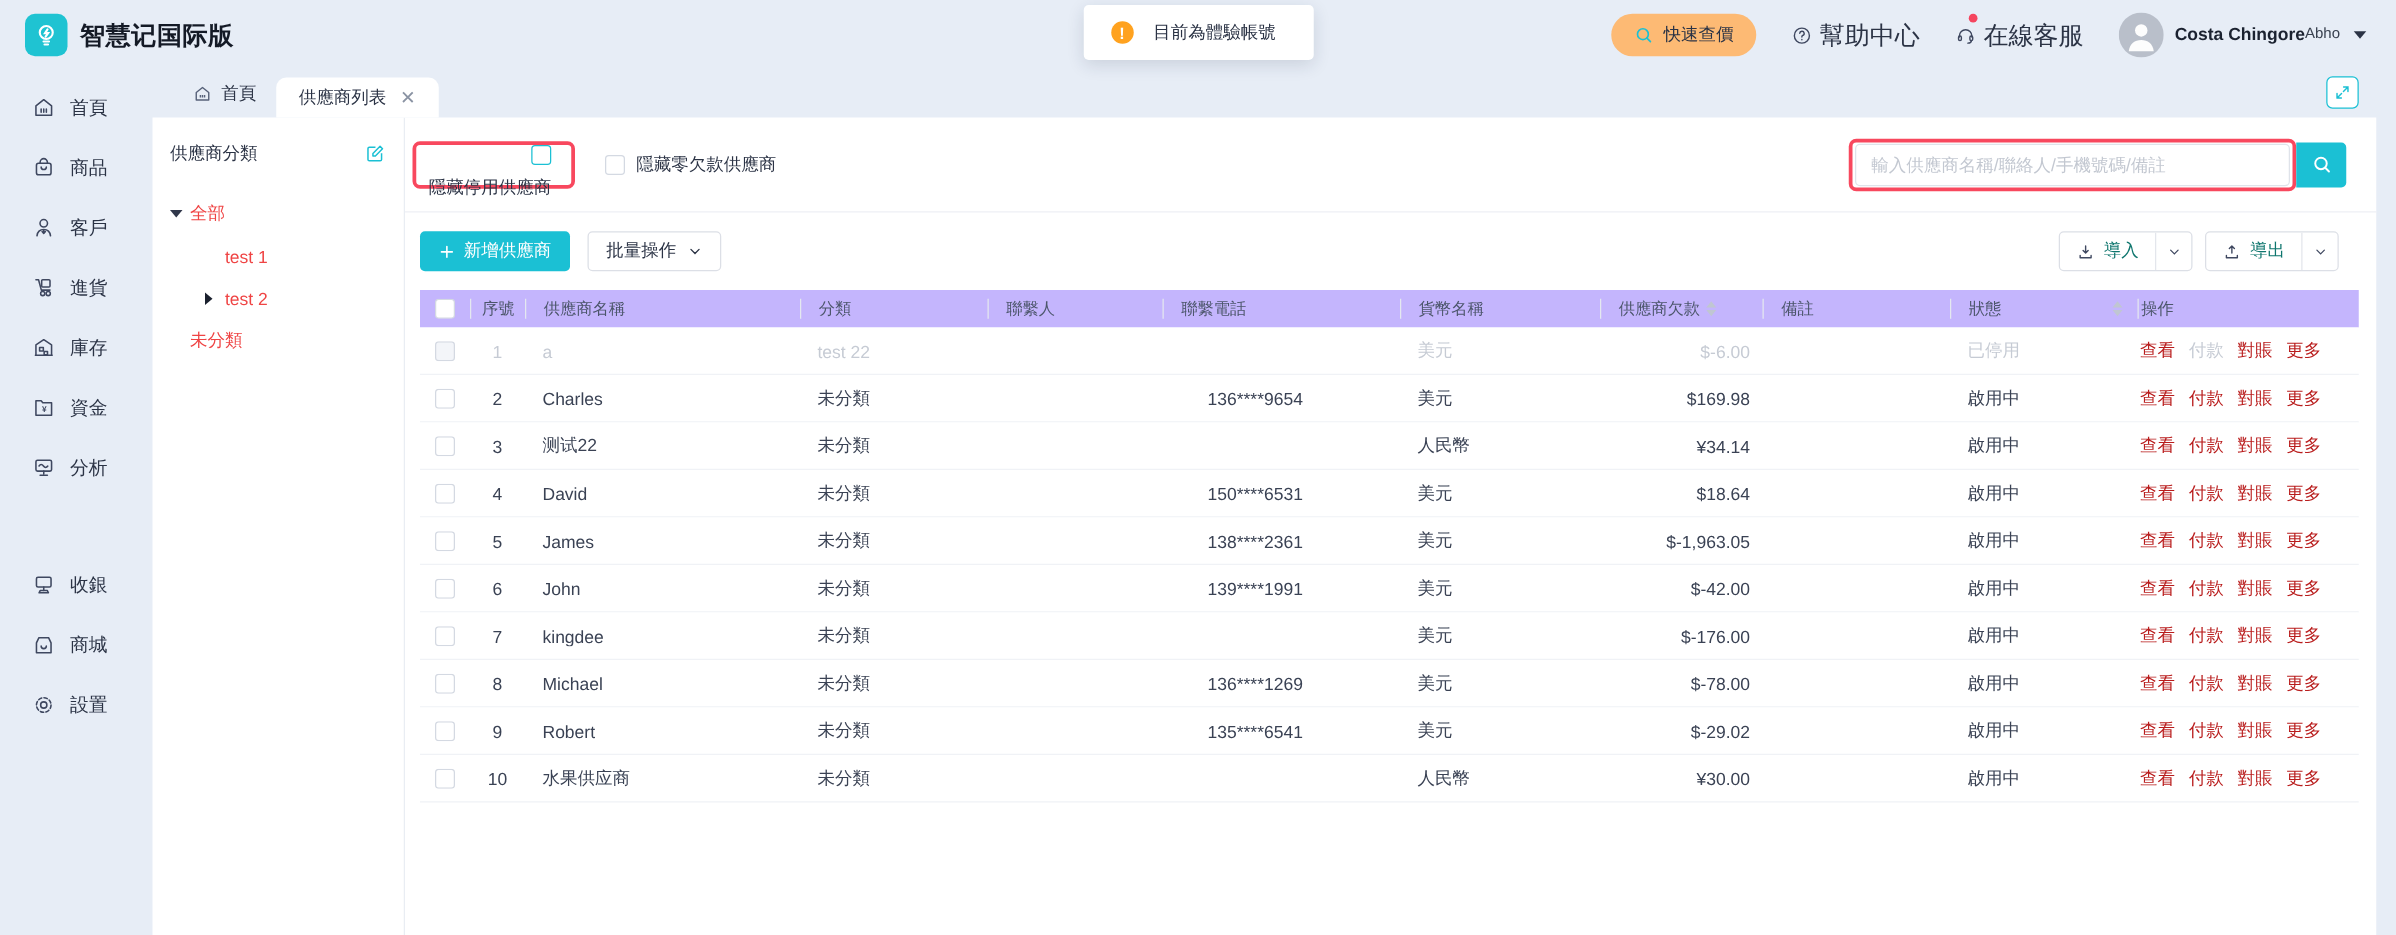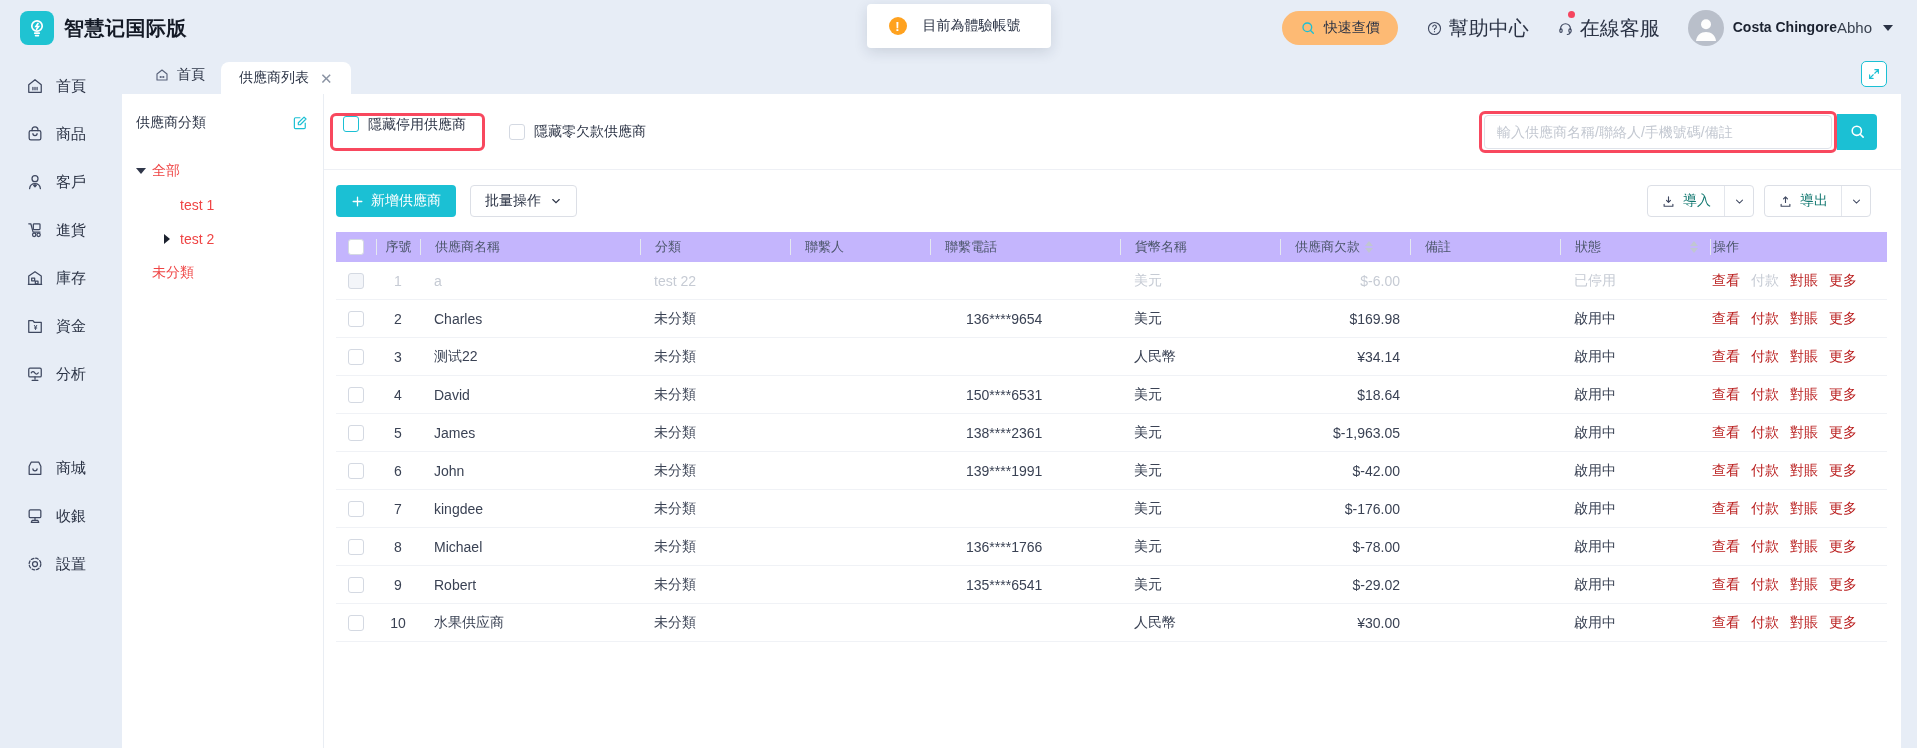--- a/index.html
+++ b/index.html
@@ -16,21 +16,21 @@
   .toast-icon { width:18px; height:18px; border-radius:50%; background:#ffa21f; color:#fff; font-size:13px; font-weight:bold;
                 display:flex; align-items:center; justify-content:center; line-height:1; }
   .toast-text { font-size:14px; color:#2b3345; }
   .topbar-right { margin-left:auto; display:flex; align-items:center; gap:28px; }
   .pill { background:#fdba74; border-radius:17px; height:34px; padding:0 18px; display:flex; align-items:center; gap:8px; font-size:14px; cursor:pointer; }
   .top-link { display:flex; align-items:center; gap:6px; font-size:20px; cursor:pointer; position:relative; }
   .red-dot { position:absolute; top:-4px; left:11px; width:7px; height:7px; border-radius:50%; background:#f5455f; }
   .user { display:flex; align-items:center; gap:9px; cursor:pointer; }
   .user-names { display:flex; flex-direction:row; line-height:1.25; }
   .user-name { font-size:14px; font-weight:bold; color:#1b2230; }
-  .user-sub { font-size:15px; color:#39414f; }
+  .user-sub { font-size:12px; color:#39414f; }
   .caret-down { width:0; height:0; border-left:5px solid transparent; border-right:5px solid transparent; border-top:6px solid #2b3345; margin-left:2px; }
 
   
   .layout { display:flex; height:692px; }
   .sidebar { width:122px; padding-top:6px; display:flex; flex-direction:column; flex:none; }
   .side-item { height:48px; display:flex; align-items:center; padding-left:25px; gap:11px; font-size:15px; color:#2b3345; cursor:pointer; }
   .side-gap { height:46px; }
   .workspace { flex:1; display:flex; flex-direction:column; min-width:0; }
 
   
@@ -50,21 +50,21 @@
   .tree-item.lv1 { padding-left:28px; }
   .tcaret { width:16px; flex:none; display:flex; align-items:center; }
   .car-d { width:0; height:0; border-left:5px solid transparent; border-right:5px solid transparent; border-top:6px solid #30374a; }
   .car-r { width:0; height:0; border-top:5px solid transparent; border-bottom:5px solid transparent; border-left:6px solid #1b212e; }
 
   .main { flex:1; display:flex; flex-direction:column; min-width:0; }
 
   
   .filter-row { height:76px; flex:none; display:flex; align-items:center; padding:0 24px 0 6px; border-bottom:1px solid #eef0f5; }
   .hl { border:3px solid #f8485e; border-radius:6px; }
-  .hl-check { height:38px; display:flex; align-items:flex-start; gap:9px; padding:0 16px 0 10px; }
+  .hl-check { height:38px; display:flex; align-items:flex-end; gap:9px; padding:0 16px 0 10px;flex-direction:column; }
   .chk-wrap { display:flex; align-items:center; gap:9px; margin-left:24px; }
   .cbx { width:16px; height:16px; border:1px solid #d4d9e2; border-radius:3px; background:#fff; flex:none; cursor:pointer; }
   .cbx.teal { border-color:#1bc0d4; }
   .cbx.dis { background:#f3f5f9; cursor:default; }
   .chk-label { font-size:14px; color:#2b3345; }
   .search-wrap { margin-left:auto; display:flex; align-items:center; }
   .hl-search { height:42px; display:flex; align-items:center; padding:0 2px; }
   .search-input { width:348px; height:34px; border:1px solid #dfe3ea; border-radius:4px; padding:0 12px; font-size:14px; color:#2b3345; outline:none; }
   .search-input::placeholder { color:#c3c8d1; }
   .search-btn { width:40px; height:36px; background:#1bc0d4; border:none; border-radius:0 4px 4px 0; display:flex; align-items:center; justify-content:center; cursor:pointer; }
@@ -227,35 +227,35 @@
             <path d="M7.5 10.6c1.2-1.9 2.9-1.9 4.2 0s2.9 1.9 4.2 0"></path>
             <path d="M12 15.5v2.6M8.5 19.5h7"></path>
           </svg>
         </span>
         <span>分析</span>
       </div>
       <div class="side-gap"></div>
       <div class="side-item">
         <span>
           <svg width="20" height="20" viewBox="0 0 24 24" fill="none" stroke="#3f4860" stroke-width="1.5" stroke-linecap="round" stroke-linejoin="round">
-            <path d="M5 10 7.4 5h9.2L19 10v9.5H5Z"></path>
-            <path d="M9.5 13a2.5 2.5 0 0 0 5 0"></path>
-          </svg>
-        </span>
-        <span>商城</span>
-      </div>
-      <div class="side-item">
-        <span>
-          <svg width="20" height="20" viewBox="0 0 24 24" fill="none" stroke="#3f4860" stroke-width="1.5" stroke-linecap="round" stroke-linejoin="round">
             <rect x="5" y="4.5" width="14" height="9.5" rx="1.5"></rect>
             <path d="M12 14v3.2"></path>
             <path d="M7.5 19.5h9l-1.2-2.3H8.7Z"></path>
           </svg>
         </span>
         <span>收銀</span>
+      </div>
+      <div class="side-item">
+        <span>
+          <svg width="20" height="20" viewBox="0 0 24 24" fill="none" stroke="#3f4860" stroke-width="1.5" stroke-linecap="round" stroke-linejoin="round">
+            <path d="M5 10 7.4 5h9.2L19 10v9.5H5Z"></path>
+            <path d="M9.5 13a2.5 2.5 0 0 0 5 0"></path>
+          </svg>
+        </span>
+        <span>商城</span>
       </div>
       <div class="side-item">
         <span>
           <svg width="20" height="20" viewBox="0 0 24 24" fill="none" stroke="#3f4860" stroke-width="1.5" stroke-linecap="round" stroke-linejoin="round">
             <circle cx="12" cy="12" r="3"></circle>
             <circle cx="12" cy="12" r="7" stroke-dasharray="3.3 2.2"></circle>
           </svg>
         </span>
         <span>設置</span>
       </div>
@@ -566,21 +566,21 @@
               </div>
             </div>
             <div class="t-row">
               <div class="c c-check">
                 <span class="cbx"></span>
               </div>
               <div class="c c-num">8</div>
               <div class="c ">Michael</div>
               <div class="c ">未分類</div>
               <div class="c "></div>
-              <div class="c c-phone-val">136****1766</div>
+              <div class="c c-phone-val">136****1269</div>
               <div class="c ">美元</div>
               <div class="c c-debt-val">$-78.00</div>
               <div class="c "></div>
               <div class="c ">啟用中</div>
               <div class="c c-action links">
                 <span class="lnk">查看</span>
                 <span class="lnk">付款</span>
                 <span class="lnk">對賬</span>
                 <span class="lnk">更多</span>
               </div>

